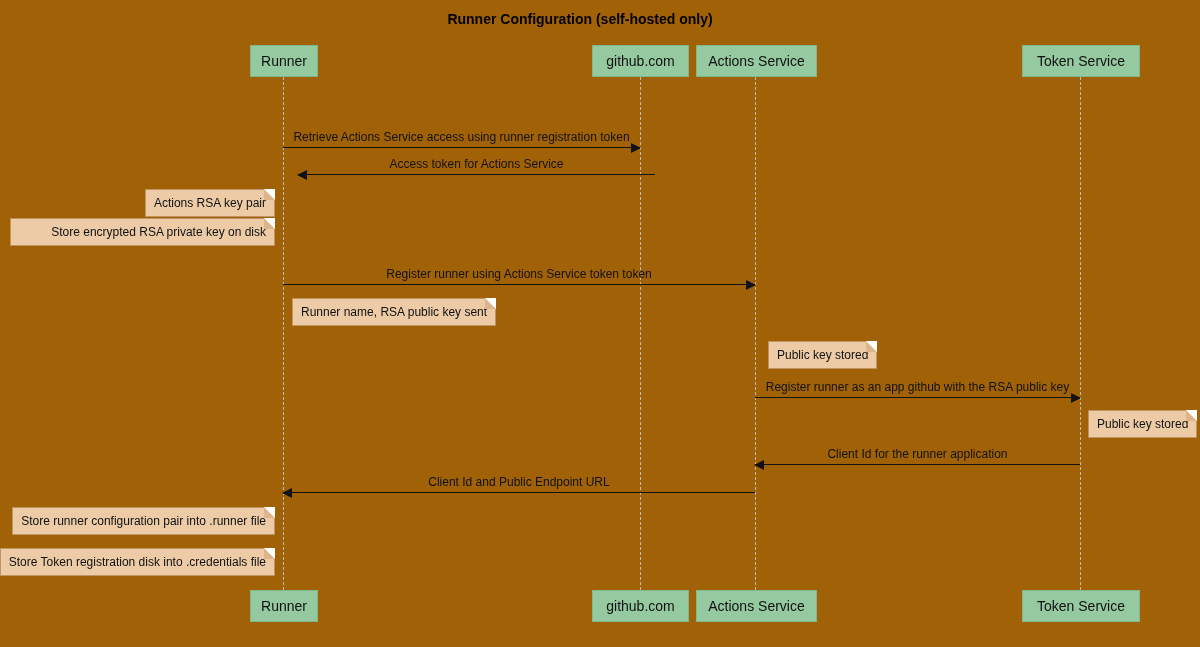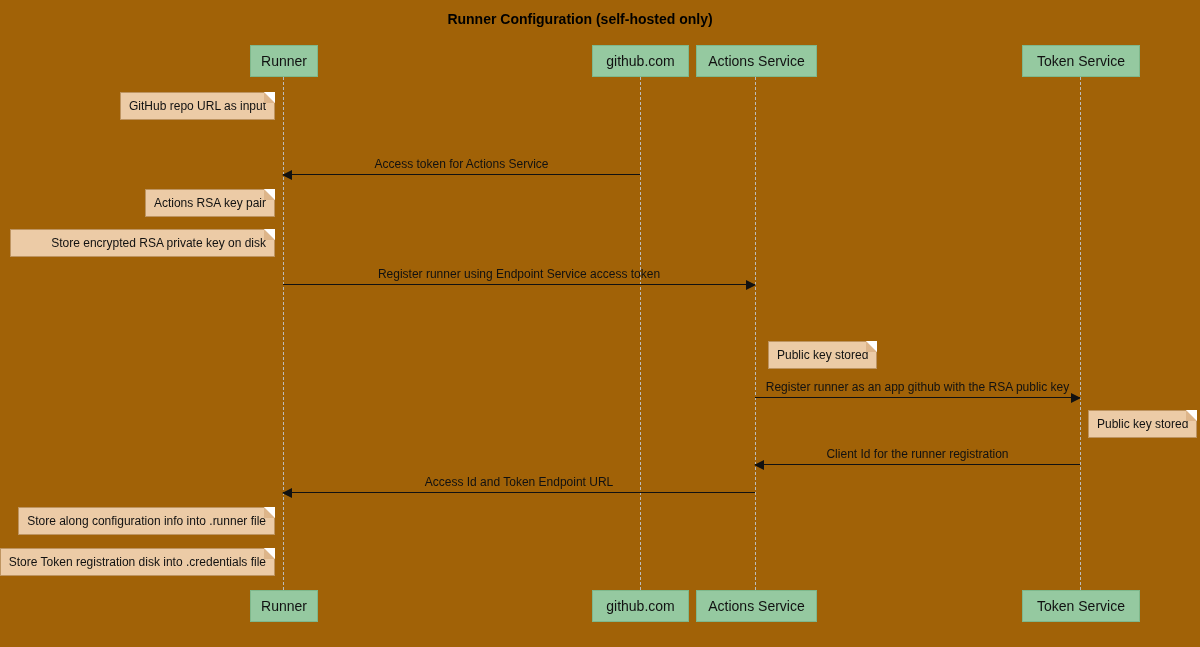--- a/index.html
+++ b/index.html
@@ -52,59 +52,65 @@
   <div class="lifeline" style="left:283px;"></div>
   <div class="lifeline" style="left:640px;"></div>
   <div class="lifeline" style="left:755px;"></div>
   <div class="lifeline" style="left:1080px;"></div>
 
   <div class="participant" style="left:250px;top:45px;width:68px;">Runner</div>
   <div class="participant" style="left:592px;top:45px;width:97px;">github.com</div>
   <div class="participant" style="left:696px;top:45px;width:121px;">Actions Service</div>
   <div class="participant" style="left:1022px;top:45px;width:118px;">Token Service</div>
 
-  <div class="note" style="right:925px;top:92px;">GitHub repo URL as input</div>
   <div class="note" style="right:925px;top:189px;">Actions RSA key pair</div>
-  <div class="note" style="right:925px;top:229px;padding-left:40px;">Store encrypted RSA private key on disk</div>
+  <div class="note" style="right:925px;top:218px;padding-left:40px;">Store encrypted RSA private key on disk</div>
+  <div class="note" style="left:292px;top:298px;">Runner name, RSA public key sent</div>
   <div class="note" style="left:768px;top:341px;">Public key stored</div>
   <div class="note" style="left:1088px;top:410px;">Public key stored</div>
-  <div class="note" style="right:925px;top:507px;">Store along configuration info into .runner file</div>
+  <div class="note" style="right:925px;top:507px;">Store runner configuration pair into .runner file</div>
   <div class="note" style="right:925px;top:548px;">Store Token registration disk into .credentials file</div>
 
+  <div class="msg" style="left:283px;top:130px;width:357px;">
+    <div class="msg-label">Retrieve Actions Service access using runner registration token</div>
+    <div class="msg-line">
+        <span class="ah right"></span>
+      </div>
+  </div>
 
-  <div class="msg" style="left:283px;top:157px;width:357px;">
+  <div class="msg" style="left:298px;top:157px;width:357px;">
     <div class="msg-label">Access token for Actions Service</div>
     <div class="msg-line">
         <span class="ah left"></span>
       </div>
   </div>
 
   <div class="msg" style="left:283px;top:267px;width:472px;">
-    <div class="msg-label">Register runner using Endpoint Service access token</div>
+    <div class="msg-label">Register runner using Actions Service token token</div>
     <div class="msg-line">
         <span class="ah right"></span>
       </div>
   </div>
 
   <div class="msg" style="left:755px;top:380px;width:325px;">
     <div class="msg-label">Register runner as an app github with the RSA public key</div>
     <div class="msg-line">
         <span class="ah right"></span>
       </div>
   </div>
 
   <div class="msg" style="left:755px;top:447px;width:325px;">
-    <div class="msg-label">Client Id for the runner registration</div>
+    <div class="msg-label">Client Id for the runner application</div>
     <div class="msg-line">
         <span class="ah left"></span>
       </div>
   </div>
 
   <div class="msg" style="left:283px;top:475px;width:472px;">
-    <div class="msg-label">Access Id and Token Endpoint URL</div>
+    <div class="msg-label">Client Id and Public Endpoint URL</div>
     <div class="msg-line">
         <span class="ah left"></span>
       </div>
   </div>
 
   <div class="participant" style="left:250px;top:590px;width:68px;">Runner</div>
   <div class="participant" style="left:592px;top:590px;width:97px;">github.com</div>
   <div class="participant" style="left:696px;top:590px;width:121px;">Actions Service</div>
   <div class="participant" style="left:1022px;top:590px;width:118px;">Token Service</div>
 

